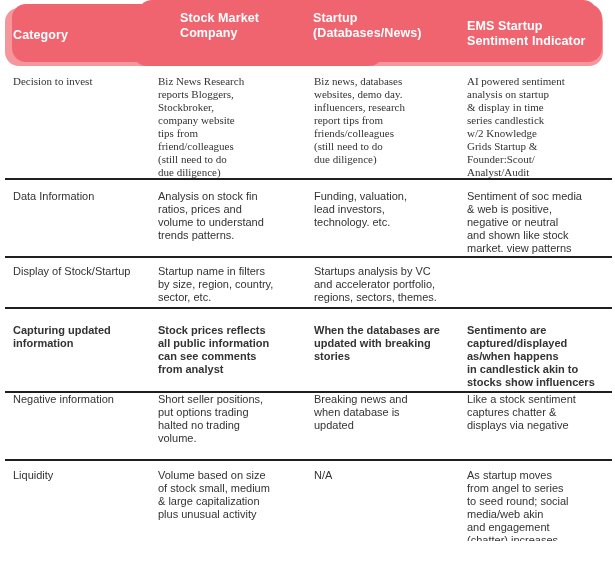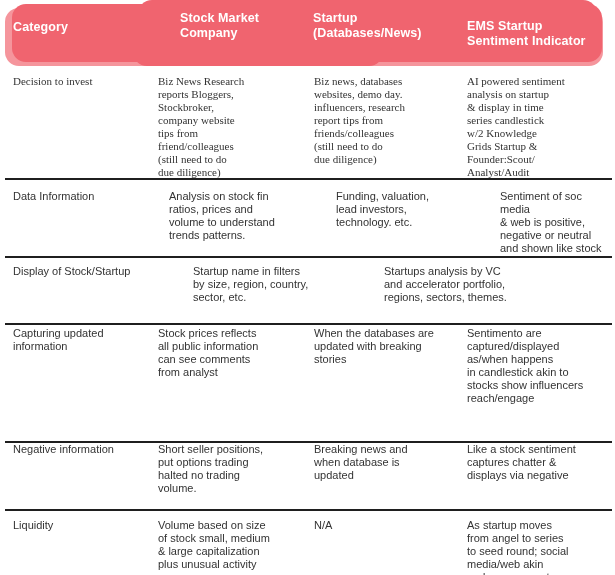--- a/index.html
+++ b/index.html
@@ -25,38 +25,38 @@
   .hdr-main{left:12px;top:4px;width:590px;height:58px;background:var(--header-bg);}
   .hdr-label{
     position:absolute;
     color:#ffffff;
     font-size:12.5px;
     font-weight:bold;
     line-height:15px;
     white-space:pre-line;
     letter-spacing:0.1px;
   }
-  .hdr-cat{left:13px;top:20px;}
+  .hdr-cat{left:13px;top:28px;}
   .hdr-c2{left:156px;top:11px;margin-left:24px;}
   .hdr-c3{left:313px;top:11px;}
   .hdr-c4{left:467px;top:19px;}
   
   .tbody{position:absolute;left:0;top:66px;width:615px;}
   .row{
     box-sizing:border-box;
     margin:0 3px 0 5px;
     display:grid;
     grid-template-columns:145px 156px 153px 1fr;
     padding-left:8px;
   }
   .row + .row{border-top:2px solid var(--rule-color);}
   .r1{height:112px;padding-top:9px;font-family:Liberation Serif, serif;}
-  .r2{height:78px;padding-top:10px;gap:11px;}
-  .r3{height:67px;padding-top:7px;gap:35px;}
-  .r4{height:118px;padding-top:2px;}
+  .r2{height:78px;padding-top:10px;}
+  .r3{height:51px;padding-top:7px;}
+  .r4{height:84px;padding-top:15px;font-weight:bold;}
   .r5{height:68px;}
   .r6{height:82px;padding-top:8px;}
   .cell{
     color:var(--body-text);
     font-size:11px;
     line-height:13px;
     white-space:pre-line;
     overflow:hidden;
     padding-right:6px;
   }

